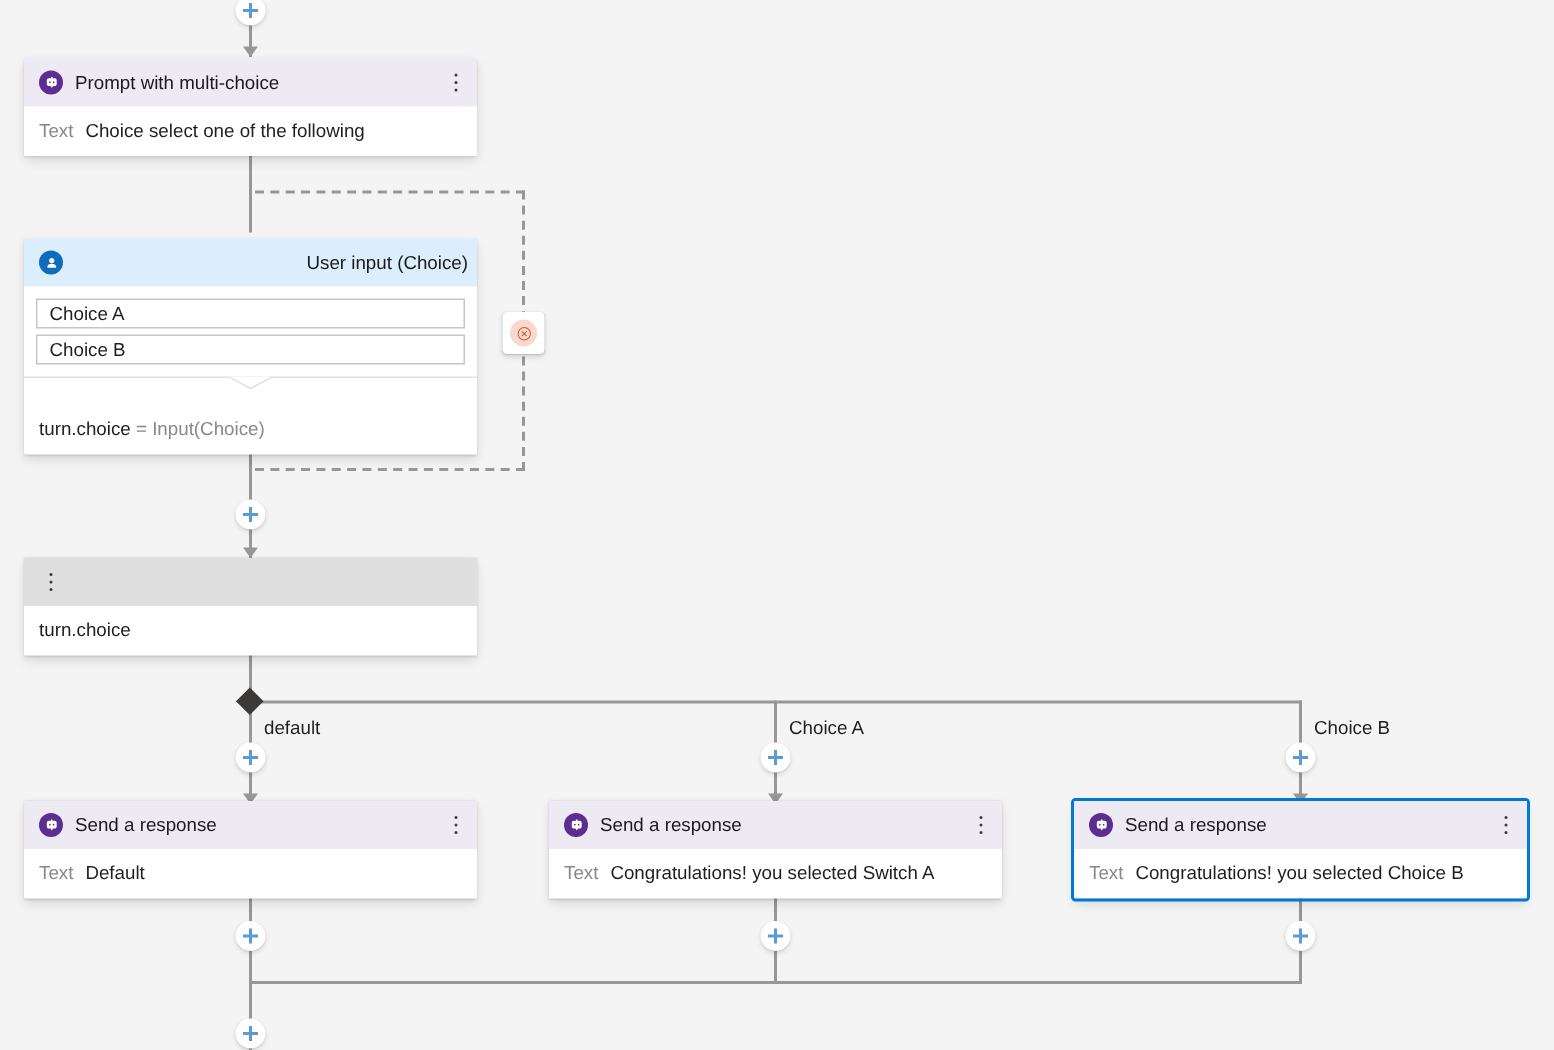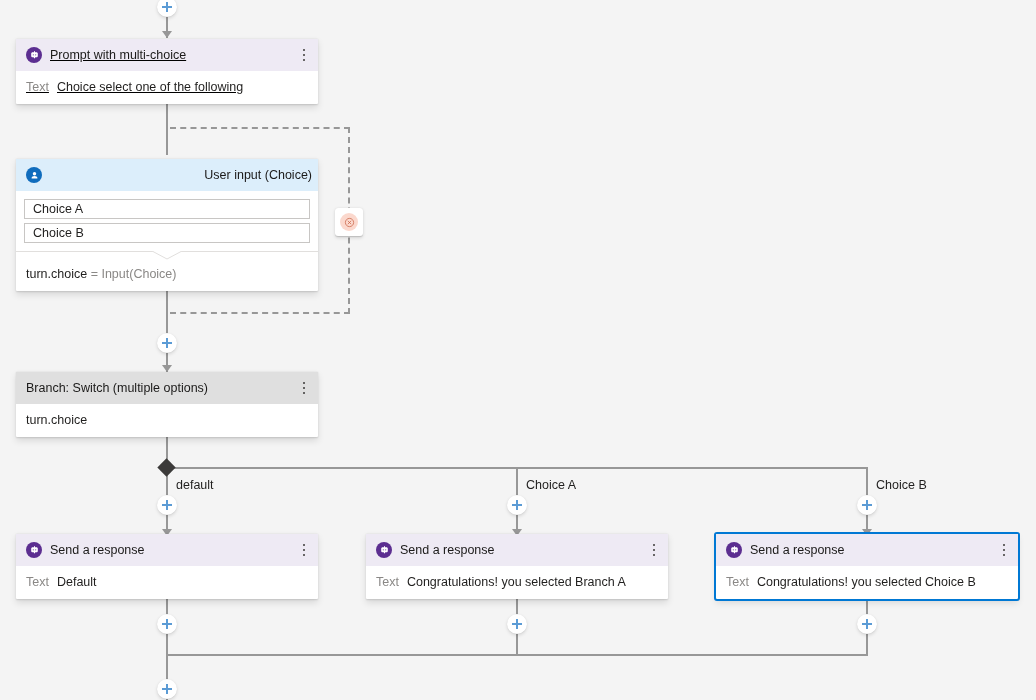--- a/index.html
+++ b/index.html
@@ -103,20 +103,21 @@
   .choice-sep {
     position: relative;
     height: 7px;
     border-top: 1px solid #e1dfdd;
   }
   .choice-sep svg { position:absolute; left:50%; top:-1px; transform:translateX(-50%); display:block; }
   .prop-row {
     padding: 8px 10px 10px 10px;
     font-size: 12.5px;
     color: #201f1e;
+    margin-top: 12px;
   }
   .prop-row .dim { color: #8a8886; }
 
   
   .edge {
     position: absolute;
     background: #979797;
     z-index: 1;
   }
   .edge.v { width: 2px; }
@@ -196,21 +197,21 @@
 </style>
 </head>
 <body>
 
 <div id="canvas">
 
   <div class="edge v" style="left:166px; top:0px; height:38px;"></div>
   <div class="plus" style="left:157px; top:-3px;"></div>
   <div class="arrow" style="left:162px; top:31px;"></div>
 
-  <div class="node" style="left:16px; top:39px;text-decoration:underline;">
+  <div class="node" style="left:16px; top:39px;">
     <div class="node-header purple">
       <span class="hdr-icon bot">
         <svg width="11" height="11" viewBox="0 0 16 16" aria-hidden="true">
           <path fill="#ffffff" d="M8 1.6c.4 0 .7.3.7.7v.8h2.1c1.1 0 2 .9 2 2v3.6c0 1.1-.9 2-2 2H9.2l-1 1.6c-.1.2-.3.2-.4 0l-1-1.6H5.2c-1.1 0-2-.9-2-2V5.1c0-1.1.9-2 2-2h2.1v-.8c0-.4.3-.7.7-.7zM6.2 6.1c-.4 0-.8.4-.8.9s.4.9.8.9.8-.4.8-.9-.3-.9-.8-.9zm3.6 0c-.4 0-.8.4-.8.9s.4.9.8.9.8-.4.8-.9-.3-.9-.8-.9z"></path>
         </svg>
       </span>
       <span class="node-title">Prompt with multi-choice</span>
       <span class="menu-dots">
           <i></i>
           <i></i>
@@ -263,21 +264,20 @@
       <span class="dim">Input(Choice)</span>
     </div>
   </div>
 
   <div class="edge v" style="left:166px; top:284px; height:88px;"></div>
   <div class="plus" style="left:157px; top:333px;"></div>
   <div class="arrow" style="left:162px; top:365px;"></div>
 
   <div class="node" style="left:16px; top:372px;">
     <div class="node-header grey">
-      <span class="node-title">Branch: Switch (multiple options)</span>
       <span class="menu-dots">
           <i></i>
           <i></i>
           <i></i>
         </span>
     </div>
     <div class="node-body plain">
       <span class="body-value">turn.choice</span>
     </div>
   </div>
@@ -331,21 +331,21 @@
       </span>
       <span class="node-title">Send a response</span>
       <span class="menu-dots">
           <i></i>
           <i></i>
           <i></i>
         </span>
     </div>
     <div class="node-body">
       <span class="body-label">Text</span>
-      <span class="body-value">Congratulations! you selected Branch A</span>
+      <span class="body-value">Congratulations! you selected Switch A</span>
     </div>
   </div>
 
   <div class="node selected" style="left:716px; top:534px;">
     <div class="node-header purple">
       <span class="hdr-icon bot">
         <svg width="11" height="11" viewBox="0 0 16 16" aria-hidden="true">
           <path fill="#ffffff" d="M8 1.6c.4 0 .7.3.7.7v.8h2.1c1.1 0 2 .9 2 2v3.6c0 1.1-.9 2-2 2H9.2l-1 1.6c-.1.2-.3.2-.4 0l-1-1.6H5.2c-1.1 0-2-.9-2-2V5.1c0-1.1.9-2 2-2h2.1v-.8c0-.4.3-.7.7-.7zM6.2 6.1c-.4 0-.8.4-.8.9s.4.9.8.9.8-.4.8-.9-.3-.9-.8-.9zm3.6 0c-.4 0-.8.4-.8.9s.4.9.8.9.8-.4.8-.9-.3-.9-.8-.9z"></path>
         </svg>
       </span>

